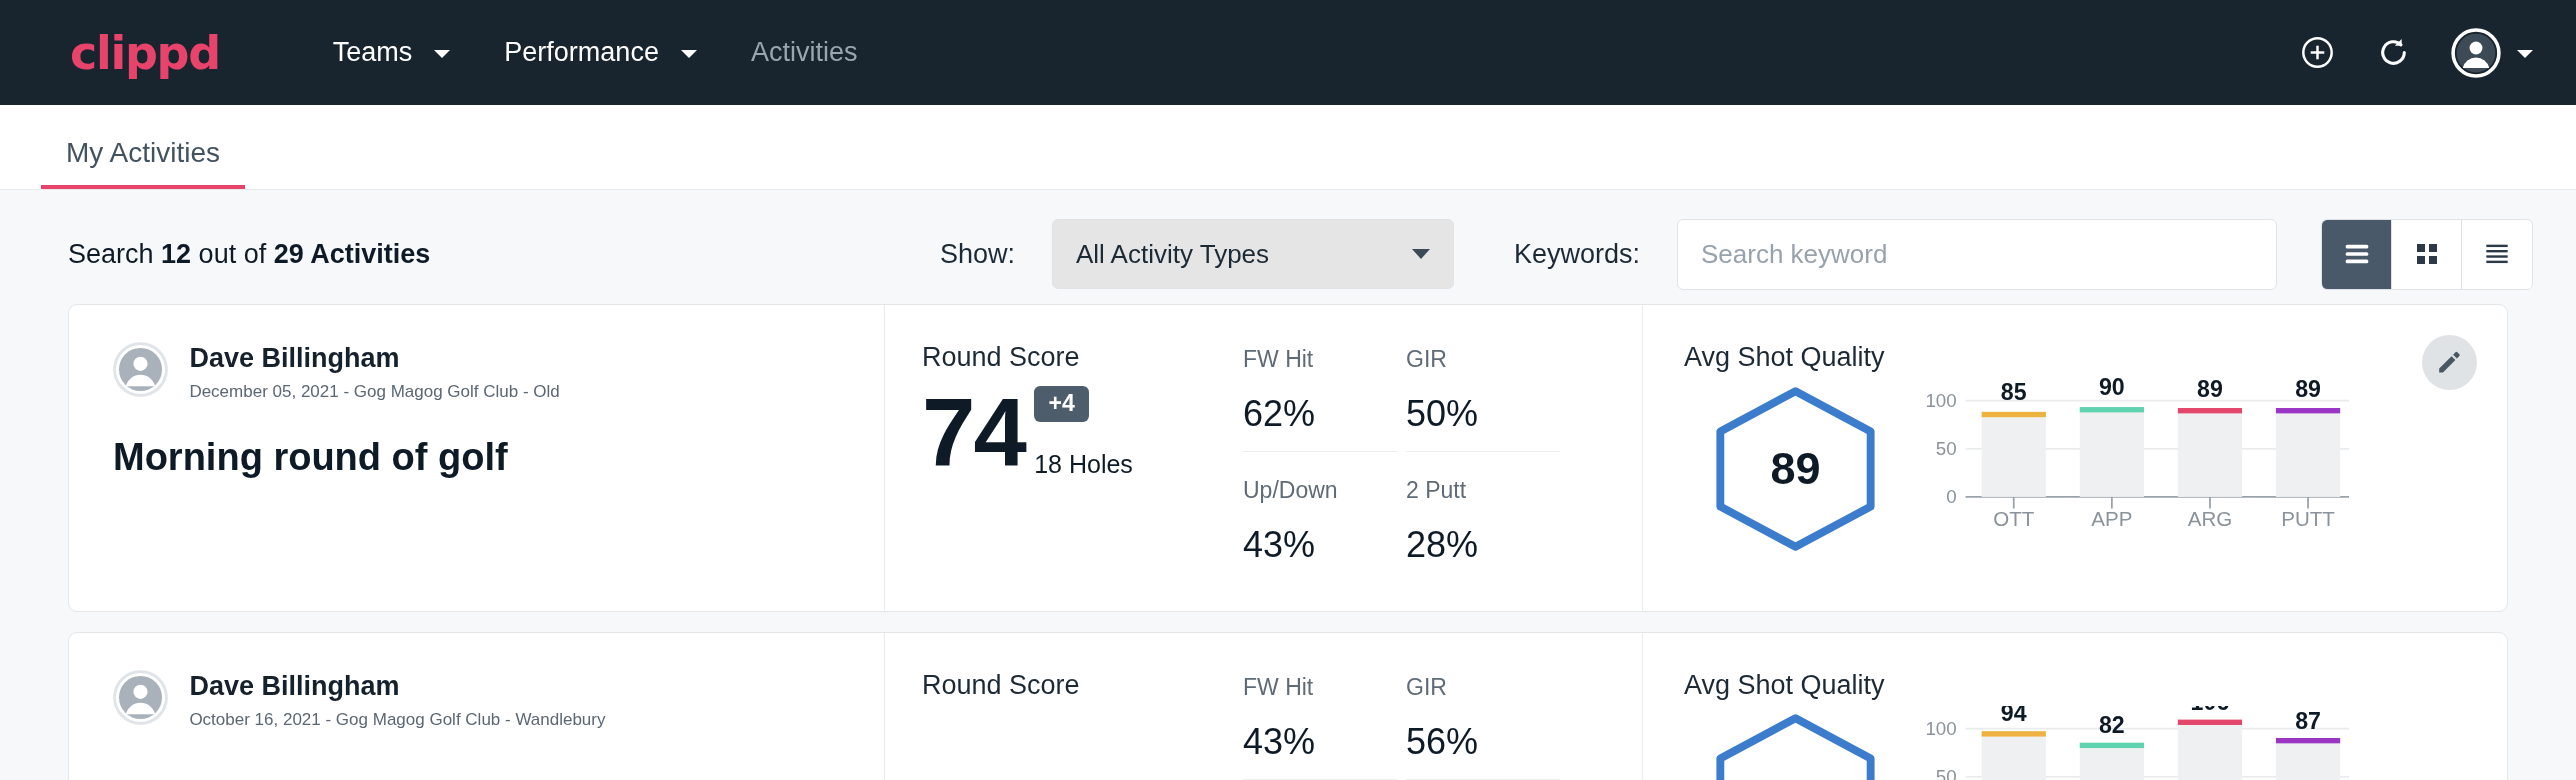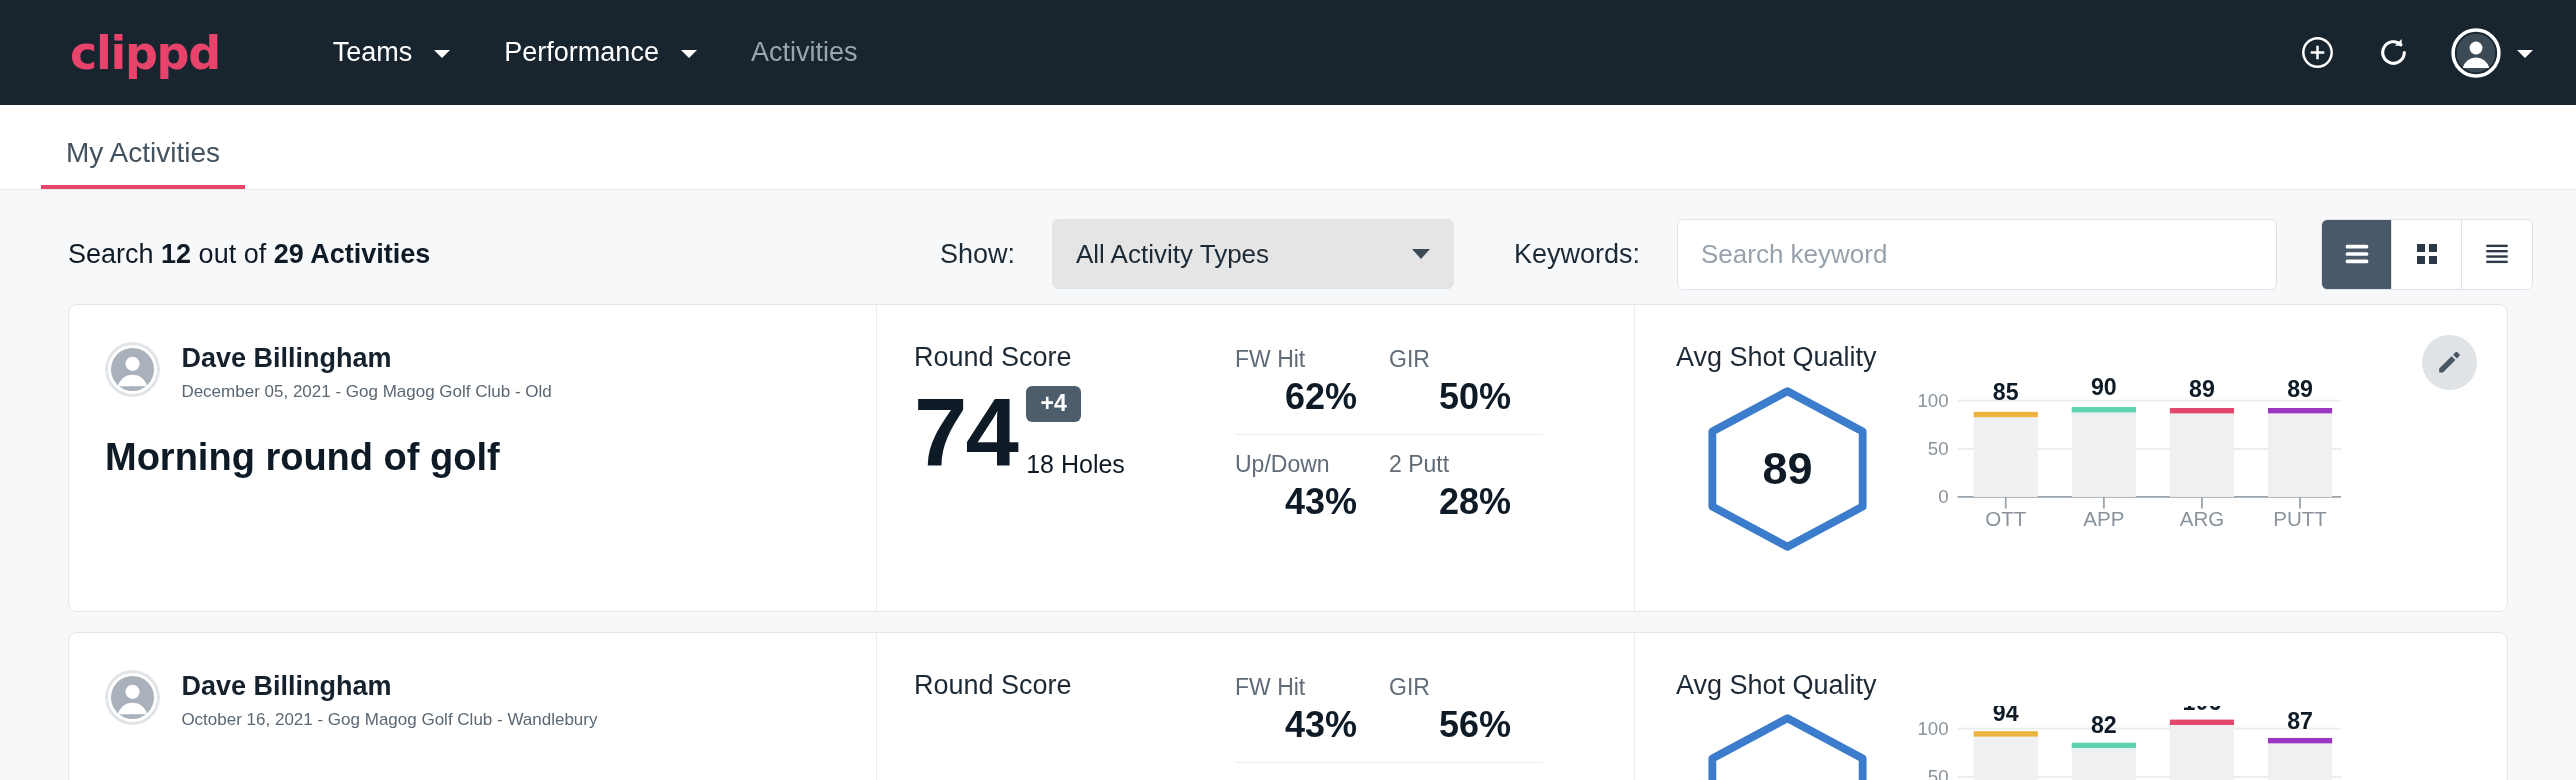--- a/index.html
+++ b/index.html
@@ -159,20 +159,21 @@
   .cards { padding: 0 68px; }
   .card {
     background: #ffffff;
     border: 0.9px solid #e4e7ea;
     border-radius: 9px;
     height: 308px;
     margin-bottom: 19.6px;
     display: flex;
     position: relative;
     align-items: stretch;
+    padding-left: 8px;
   }
   .col-info {
     width: 808px;
     padding: 37px 36px 0 36px;
     border-right: 0.9px solid #e9ecef;
   }
   .info-head { display: flex; align-items: flex-start; gap: 21.4px; }
   .av {
     width: 55px; height: 55px; border-radius: 50%;
     background: #e7eaed;
@@ -206,25 +207,26 @@
 
   .col-stats {
     width: 437px;
     padding: 41px 0 0 37px;
     display: grid;
     grid-template-columns: 154px 154px;
     grid-template-rows: auto auto;
     column-gap: 0; row-gap: 0;
     border-right: 0.9px solid #e9ecef;
     align-content: start;
+    gap: 9px;
   }
   .stat { padding-right: 32px; }
   .stat-top { padding-bottom: 16px; border-bottom: 0.9px solid #eceef0; margin-bottom: 16px; }
   .stat-k { font-size: 23px; color: #5f6b77; }
-  .stat-v { font-size: 36px; font-weight: 700; color: #0e1b27; margin-top: 3px; text-align: right; }
+  .stat-v { font-size: 36px; font-weight: 400; color: #0e1b27; margin-top: 20px; }
 
   .col-quality {
     flex: 1;
     padding: 37px 36px 0 41px;
     position: relative;
   }
   .q-row { display: flex; align-items: flex-start; margin-top: 5.4px; }
   .hexwrap { width: 223px; display: flex; justify-content: center; padding-top: 5.4px; }
   .hexnum {
     position: absolute;

